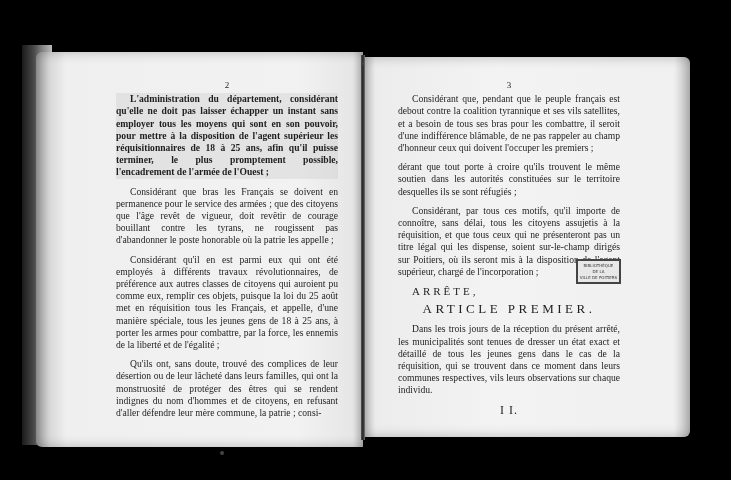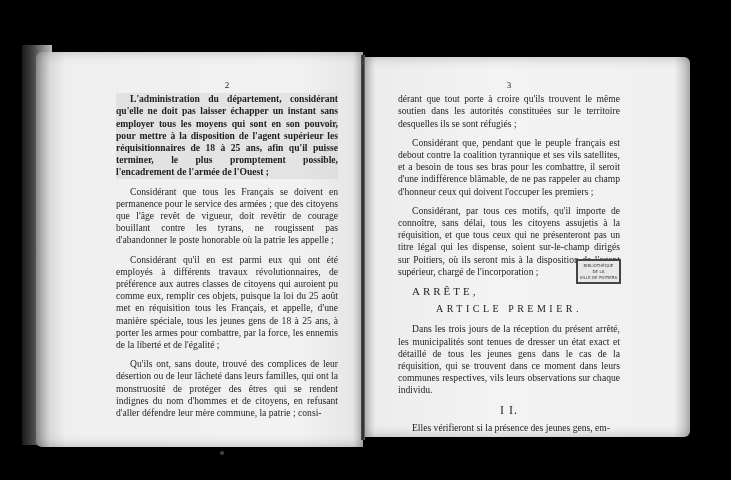--- a/index.html
+++ b/index.html
@@ -33,56 +33,55 @@
     position: absolute; font-size: 9.6px; line-height: 12.2px; color: #1e1e1e;
     text-align: justify;
   }
   .left-col { left: 116px; top: 79px; width: 222px; }
   .right-col { left: 398px; top: 79px; width: 222px; }
   .pnum { text-align: center; font-size: 9px; margin-bottom: 2px; }
   .para { text-indent: 14px; margin: 0 0 7px 0; }
   .para.cont { text-indent: 0; }
   .para.first-highlight { background: rgba(200,200,200,0.35); font-weight: bold; }
   .heading-arrete { margin: 6px 0 6px 14px; font-size: 11px; letter-spacing: 3px; }
-  .heading-article { text-align: center; font-size: 10px; letter-spacing: 3.5px; margin: 4px 0 8px 0; }
+  .heading-article { text-align: center; font-size: 13px; letter-spacing: 3.5px; margin: 4px 0 8px 0; }
   .heading-num { text-align: center; font-size: 12px; margin: 2px 0 6px 0; letter-spacing: 1px; }
   .stamp {
     position: absolute; left: 576px; top: 259px; width: 45px; height: 25px;
     border: 2px double #444; background: #e8e8e8; font-family: "DejaVu Sans", sans-serif;
     font-size: 4px; line-height: 6px; text-align: center; color: #333; padding-top: 2px; box-sizing: border-box;
   }
   .dot { position: absolute; border-radius: 50%; background: #444; }
 </style>
 </head>
 <body>
 
 <div class="book">
   <div class="cover-edge"></div>
   <div class="page page-left"></div>
   <div class="page page-right"></div>
   <div class="spine"></div>
 
   <div class="text-col left-col">
     <div class="pnum">2</div>
     <p class="para first-highlight">L'administration du département, considérant qu'elle ne doit pas laisser échapper un instant sans employer tous les moyens qui sont en son pouvoir, pour mettre à la disposition de l'agent supérieur les réquisitionnaires de 18 à 25 ans, afin qu'il puisse terminer, le plus promptement possible, l'encadrement de l'armée de l'Ouest ;</p>
-    <p class="para">Considérant que tous les Français se doivent en permanence pour le service des armées ; que des citoyens que l'âge revêt de vigueur, doit revêtir de courage bouillant contre les tyrans, ne rougissent pas d'abandonner le poste honorable où la patrie les appelle ;</p>
+    <p class="para">Considérant que bras les Français se doivent en permanence pour le service des armées ; que des citoyens que l'âge revêt de vigueur, doit revêtir de courage bouillant contre les tyrans, ne rougissent pas d'abandonner le poste honorable où la patrie les appelle ;</p>
     <p class="para">Considérant qu'il en est parmi eux qui ont été employés à différents travaux révolutionnaires, de préférence aux autres classes de citoyens qui auroient pu comme eux, remplir ces objets, puisque la loi du 25 août met en réquisition tous les Français, et appelle, d'une manière spéciale, tous les jeunes gens de 18 à 25 ans, à porter les armes pour combattre, par la force, les ennemis de la liberté et de l'égalité ;</p>
     <p class="para">Qu'ils ont, sans doute, trouvé des complices de leur désertion ou de leur lâcheté dans leurs familles, qui ont la monstruosité de protéger des êtres qui se rendent indignes du nom d'hommes et de citoyens, en refusant d'aller défendre leur mère commune, la patrie ; consi-</p>
   </div>
 
   <div class="text-col right-col">
     <div class="pnum">3</div>
+    <p class="para">Considérant que, pendant que le peuple français est debout contre la coalition tyrannique et ses vils satellites, et a besoin de tous ses bras pour les combattre, il seroit d'une indifférence blâmable, de ne pas rappeler au champ d'honneur ceux qui doivent l'occuper les premiers ;</p>
     <p class="para cont">dérant que tout porte à croire qu'ils trouvent le même soutien dans les autorités constituées sur le territoire desquelles ils se sont réfugiés ;</p>
-    <p class="para">Considérant que, pendant que le peuple français est debout contre la coalition tyrannique et ses vils satellites, et a besoin de tous ses bras pour les combattre, il seroit d'une indifférence blâmable, de ne pas rappeler au champ d'honneur ceux qui doivent l'occuper les premiers ;</p>
     <p class="para">Considérant, par tous ces motifs, qu'il importe de connoître, sans délai, tous les citoyens assujetis à la réquisition, et que tous ceux qui ne présenteront pas un titre légal qui les dispense, soient sur-le-champ dirigés sur Poitiers, où ils seront mis à la disposition de l'agent supérieur, chargé de l'incorporation ;</p>
     <div class="heading-arrete" style="text-transform:uppercase;">Arrête,</div>
     <div class="heading-article" style="text-transform:uppercase;">Article premier.</div>
     <p class="para">Dans les trois jours de la réception du présent arrêté, les municipalités sont tenues de dresser un état exact et détaillé de tous les jeunes gens dans le cas de la réquisition, qui se trouvent dans ce moment dans leurs communes respectives, vils leurs observations sur chaque individu.</p>
     <div class="heading-num">I I.</div>
-    <p class="para">Elles vérifieront si la présence des jeunes gens, em-</p>
   </div>
 
   <div class="stamp">
     <div>BIBLIOTHÈQUE</div>
     <div>DE LA</div>
     <div>VILLE DE POITIERS</div>
   </div>
 
   <div class="dot" style="left:220px;top:451px;width:4px;height:4px;"></div>
   <div class="dot" style="left:361px;top:62px;width:3px;height:3px;"></div>

